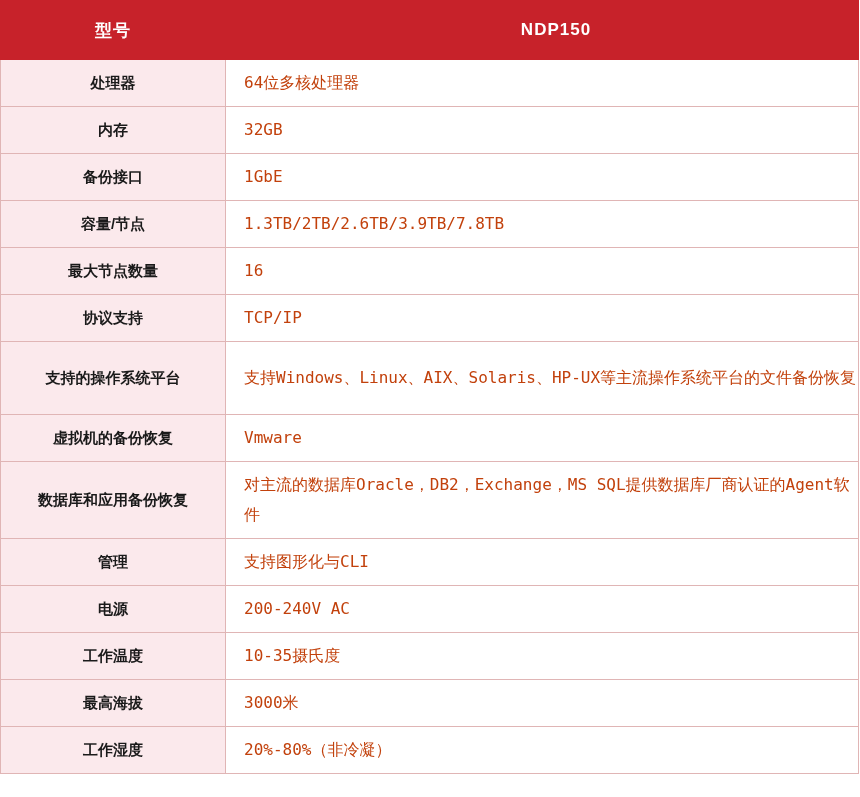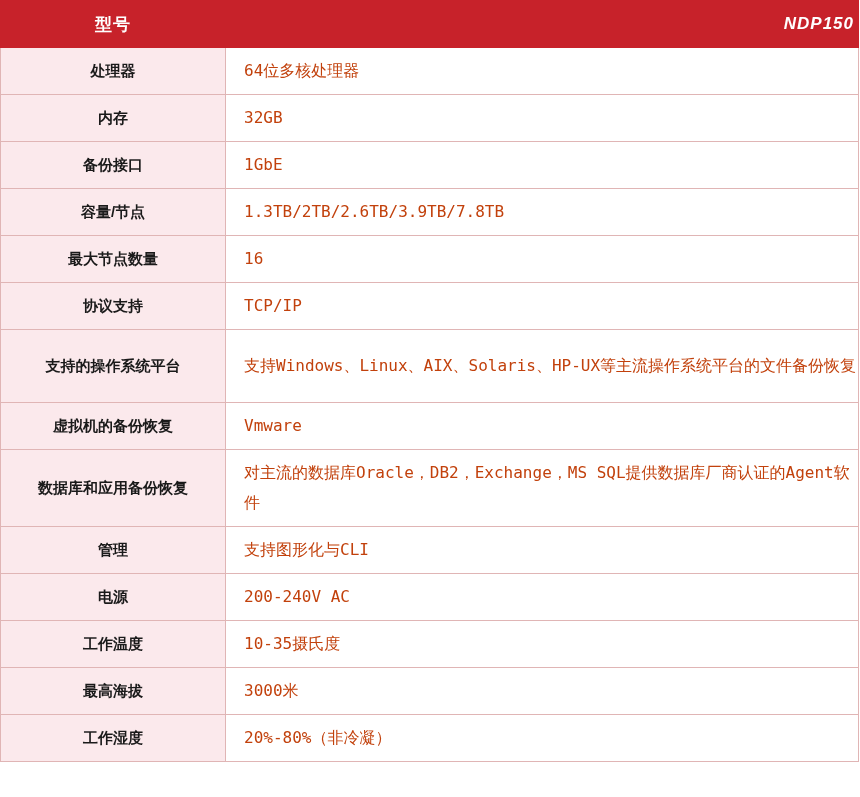--- a/index.html
+++ b/index.html
@@ -17,40 +17,39 @@
     border-collapse: collapse;
     width: 858px;
     table-layout: fixed;
     margin: 0;
   }
   .spec-table col.col-label { width: 225px; }
   .spec-table col.col-value { width: 633px; }
 
   .spec-table th, .spec-table td {
     border: 1px solid #e0b5b5;
-    padding: 4px;
+    padding: 10px;
     vertical-align: middle;
   }
 
   .header-row th {
     background: #c7222a;
     color: #ffffff;
     height: 38px;
     font-size: 17px;
     font-weight: bold;
     letter-spacing: 1px;
     border: 1px solid #c7222a;
   }
   .header-row th.h-label {
     text-align: center;
   }
   .header-row th.h-value {
-    text-align: right;
+    text-align: center;
     padding-left: 38px;
-    font-style: italic;
   }
 
   td.label-cell {
     background: #fbe9ec;
     text-align: center;
     font-weight: bold;
     font-size: 15px;
     color: #1a1a1a;
     line-height: 30px;
     padding: 8px 4px;

